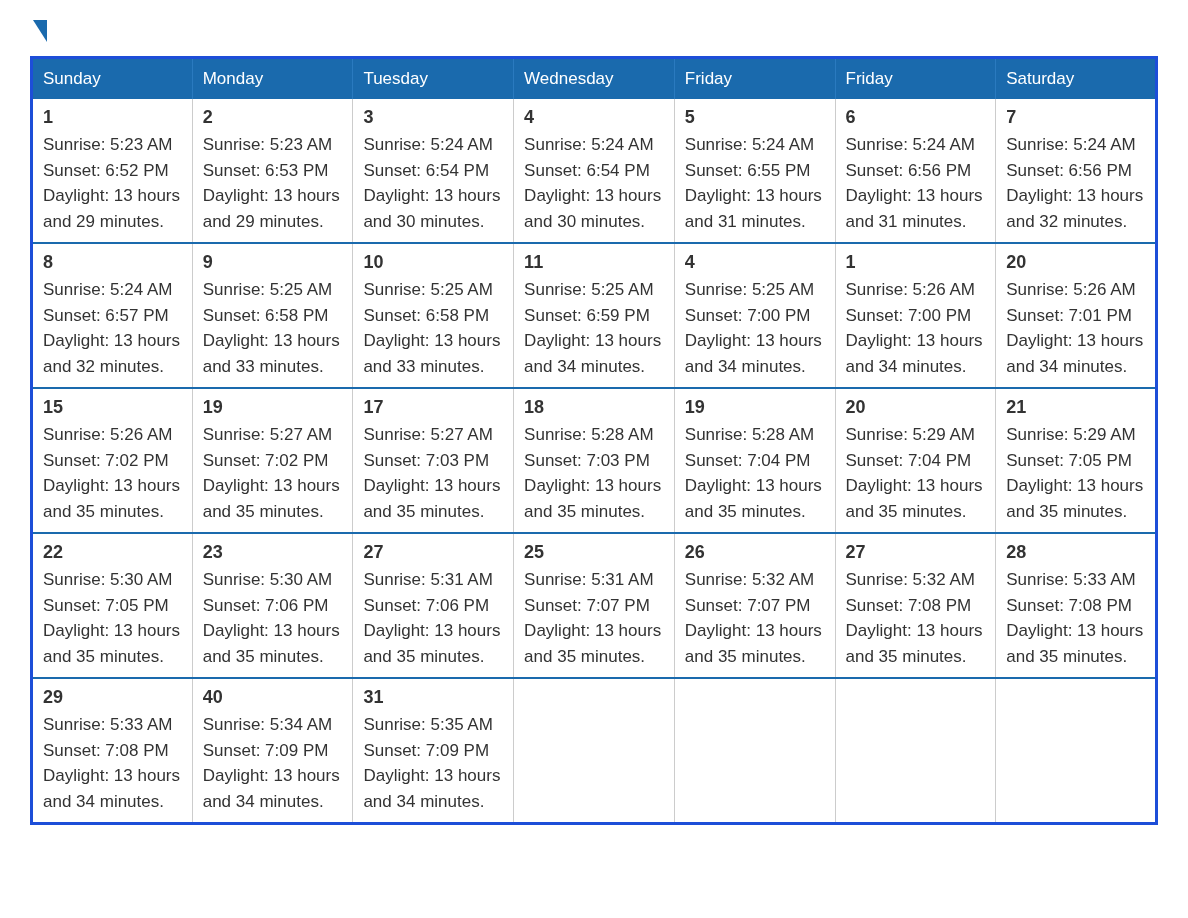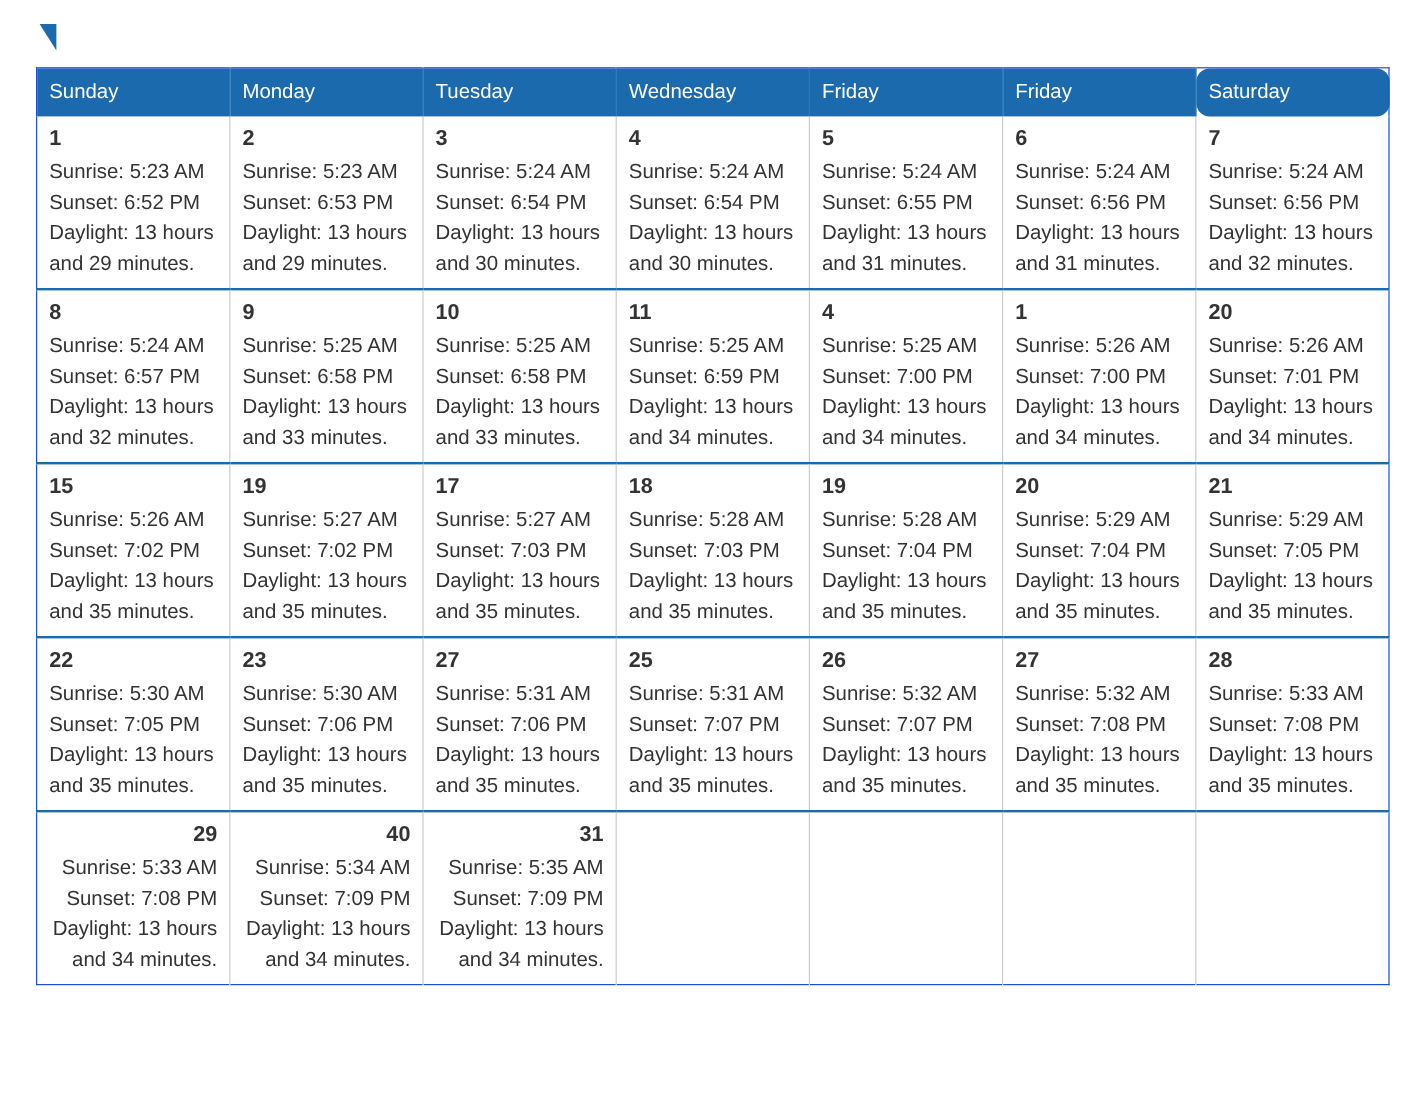--- a/index.html
+++ b/index.html
@@ -56,44 +56,44 @@
       line-height: 1.1;
     }
     .location {
       font-size: 22px;
       color: #444;
       margin-top: 4px;
     }
     .calendar {
       width: 100%;
       border-collapse: collapse;
-      border: 1px solid #1d4ed8;
+      border: 3px solid #1d4ed8;
     }
     .calendar thead tr th {
       background-color: #1a6aad;
       color: #fff;
       font-size: 17px;
       font-weight: normal;
       padding: 10px 10px;
       text-align: left;
       border-right: 1px solid #2a7abf;
     }
-    .calendar thead tr th:last-child { border-right: none; border-radius: 11px; }
+    .calendar thead tr th:last-child { border-right: none; }
     .calendar tbody tr td {
       vertical-align: top;
       padding: 8px 10px;
       border-right: 1px solid #ccc;
       border-bottom: 2px solid #1a6aad;
       font-size: 13.5px;
       color: #333;
       width: 14.28%;
       min-height: 90px;
     }
     .calendar tbody tr td:last-child { border-right: none; }
-    .calendar tbody tr:last-child td { border-bottom: none; text-align: right; }
+    .calendar tbody tr:last-child td { border-bottom: none; }
     .day-number {
       font-size: 18px;
       font-weight: bold;
       margin-bottom: 4px;
       display: block;
     }
     .day-info {
       font-size: 17px;
       line-height: 1.5;
       color: #333;

